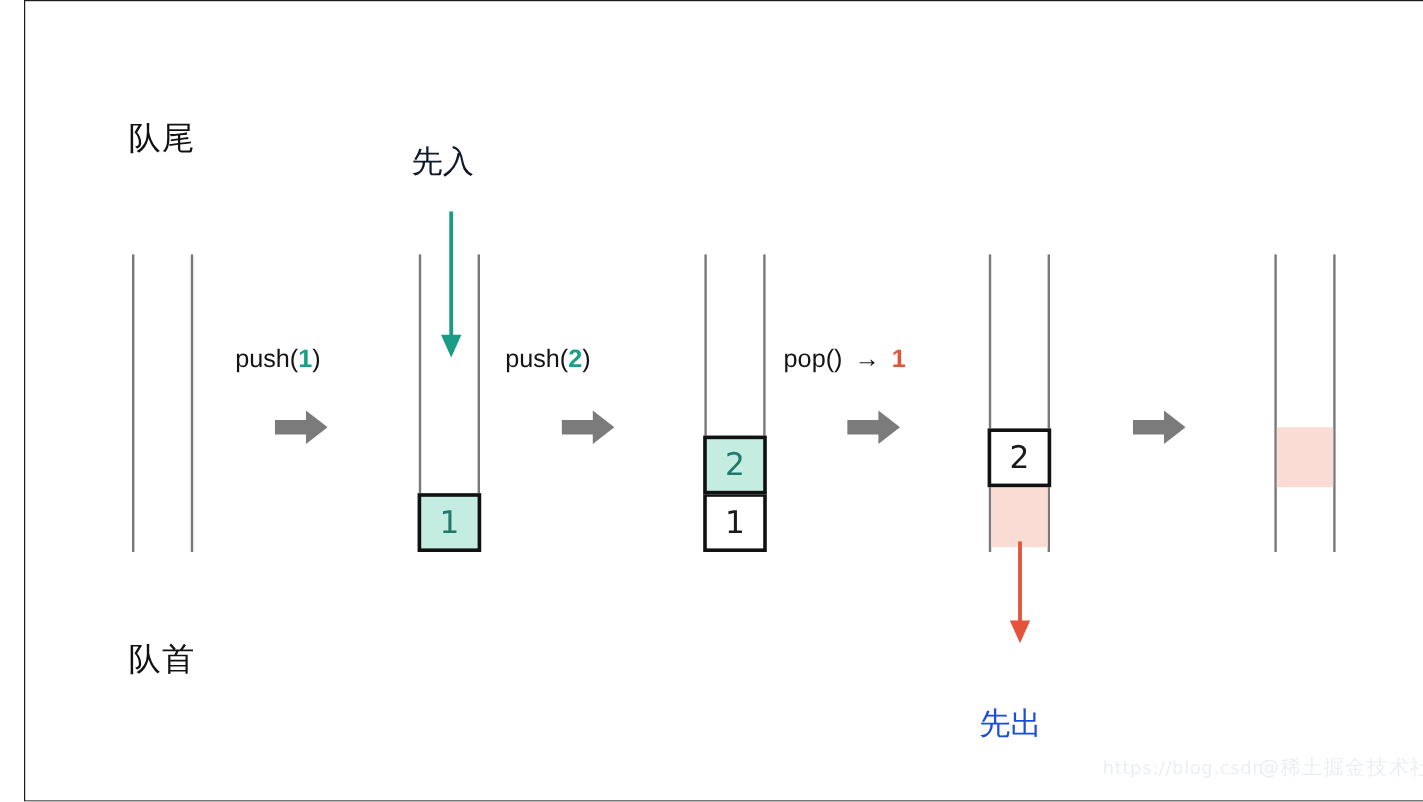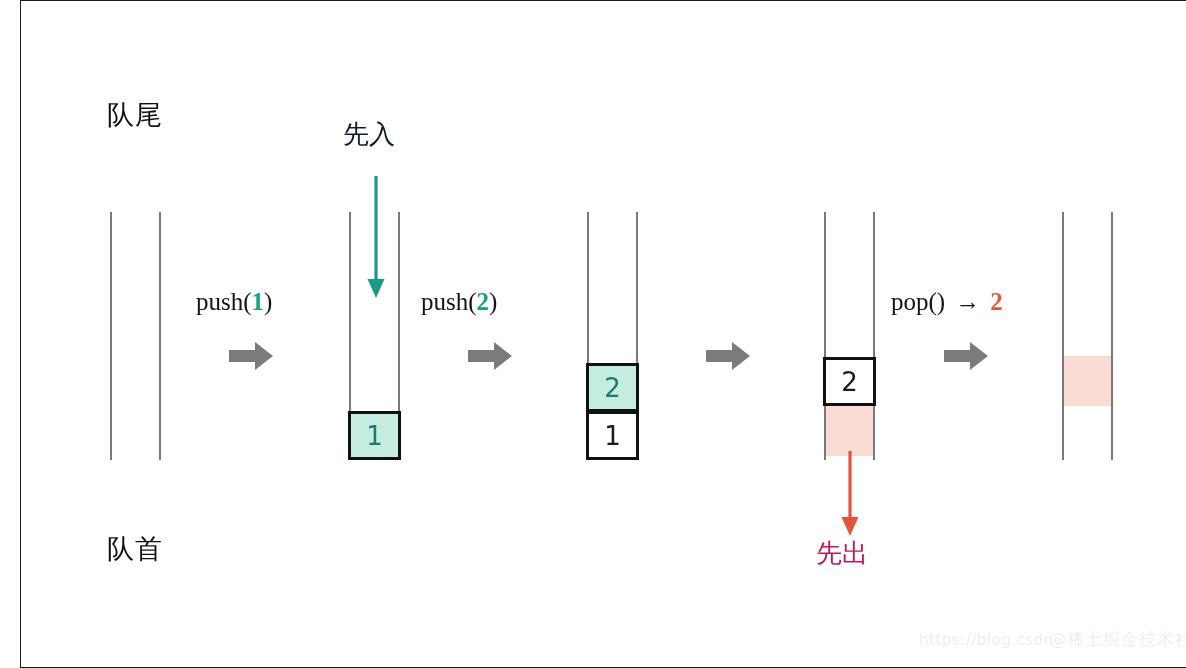--- a/index.html
+++ b/index.html
@@ -69,22 +69,22 @@
     position:absolute;
     left:2px;
     width:47px;
     height:50px;
     background:#fbdcd5;
   }
 
   
   .op{
     position:absolute;
-    font-family:Liberation Serif, serif;
-    font-size:25px;
+    font-family:Liberation Sans, sans-serif;
+    font-size:21px;
     color:#141414;
     white-space:nowrap;
     letter-spacing:0px;
   }
   .op .val-green{ color:#16a085; font-weight:bold; }
   .op .val-red{ color:#e2553a; font-weight:bold; }
   .op .arrowglyph{ color:#141414; }
 
   
   .gray-arrow{
@@ -94,21 +94,21 @@
   }
 
   
   .anno-text{
     position:absolute;
     font-family:"DejaVu Sans","Liberation Sans",sans-serif;
     font-size:26px;
     white-space:nowrap;
   }
   #text-firstin{ color:#0f172a; left:322px; top:116px; }
-  #text-firstout{ color:#be185d; left:795px; top:535px; }
+  #text-firstout{ color:#1d4ed8; left:795px; top:585px; }
 
   .anno-arrow{ position:absolute; }
 
   
   .watermark{
     position:absolute;
     font-family:"DejaVu Sans","Liberation Sans",sans-serif;
     white-space:nowrap;
     user-select:none;
   }
@@ -165,40 +165,40 @@
     <path d="M0,9 L26,9 L26,1 L44,15 L26,29 L26,21 L0,21 Z" fill="#7b7b7b"></path>
   </svg>
 
   <div class="stack" style="left:566px;">
     <div class="wall left"></div>
     <div class="wall right"></div>
     <div class="cell" style="top:199px;">1</div>
     <div class="cell green" style="top:151px;">2</div>
   </div>
 
+  <div class="op" style="left:632px; top:287px;">
+    <span>pop()</span><span class="arrowglyph" style="padding:0 10px;">→</span><span class="val-red">1</span>
+  </div>
   <svg class="gray-arrow" style="left:685px; top:340px;" viewBox="0 0 44 30">
     <path d="M0,9 L26,9 L26,1 L44,15 L26,29 L26,21 L0,21 Z" fill="#7b7b7b"></path>
   </svg>
 
   <div class="stack" style="left:803px;">
     <div class="wall left"></div>
     <div class="wall right"></div>
     <div class="ghost" style="top:194px;"></div>
     <div class="cell" style="top:145px;">2</div>
   </div>
 
   <svg class="anno-arrow" style="left:814px; top:450px;" width="30" height="88" viewBox="0 0 30 88">
     <line x1="15" y1="0" x2="15" y2="70" stroke="#e2553a" stroke-width="3.2"></line>
     <path d="M15,85 L6.5,66 L23.5,66 Z" fill="#e2553a"></path>
   </svg>
   <div class="anno-text" id="text-firstout">先出</div>
 
-  <div class="op" style="left:870px; top:287px;">
-    <span>pop()</span><span class="arrowglyph" style="padding:0 10px;">→</span><span class="val-red">2</span>
-  </div>
   <svg class="gray-arrow" style="left:923px; top:340px;" viewBox="0 0 44 30">
     <path d="M0,9 L26,9 L26,1 L44,15 L26,29 L26,21 L0,21 Z" fill="#7b7b7b"></path>
   </svg>
 
   <div class="stack" style="left:1041px;">
     <div class="wall left"></div>
     <div class="wall right"></div>
     <div class="ghost" style="top:144px;"></div>
   </div>
 

